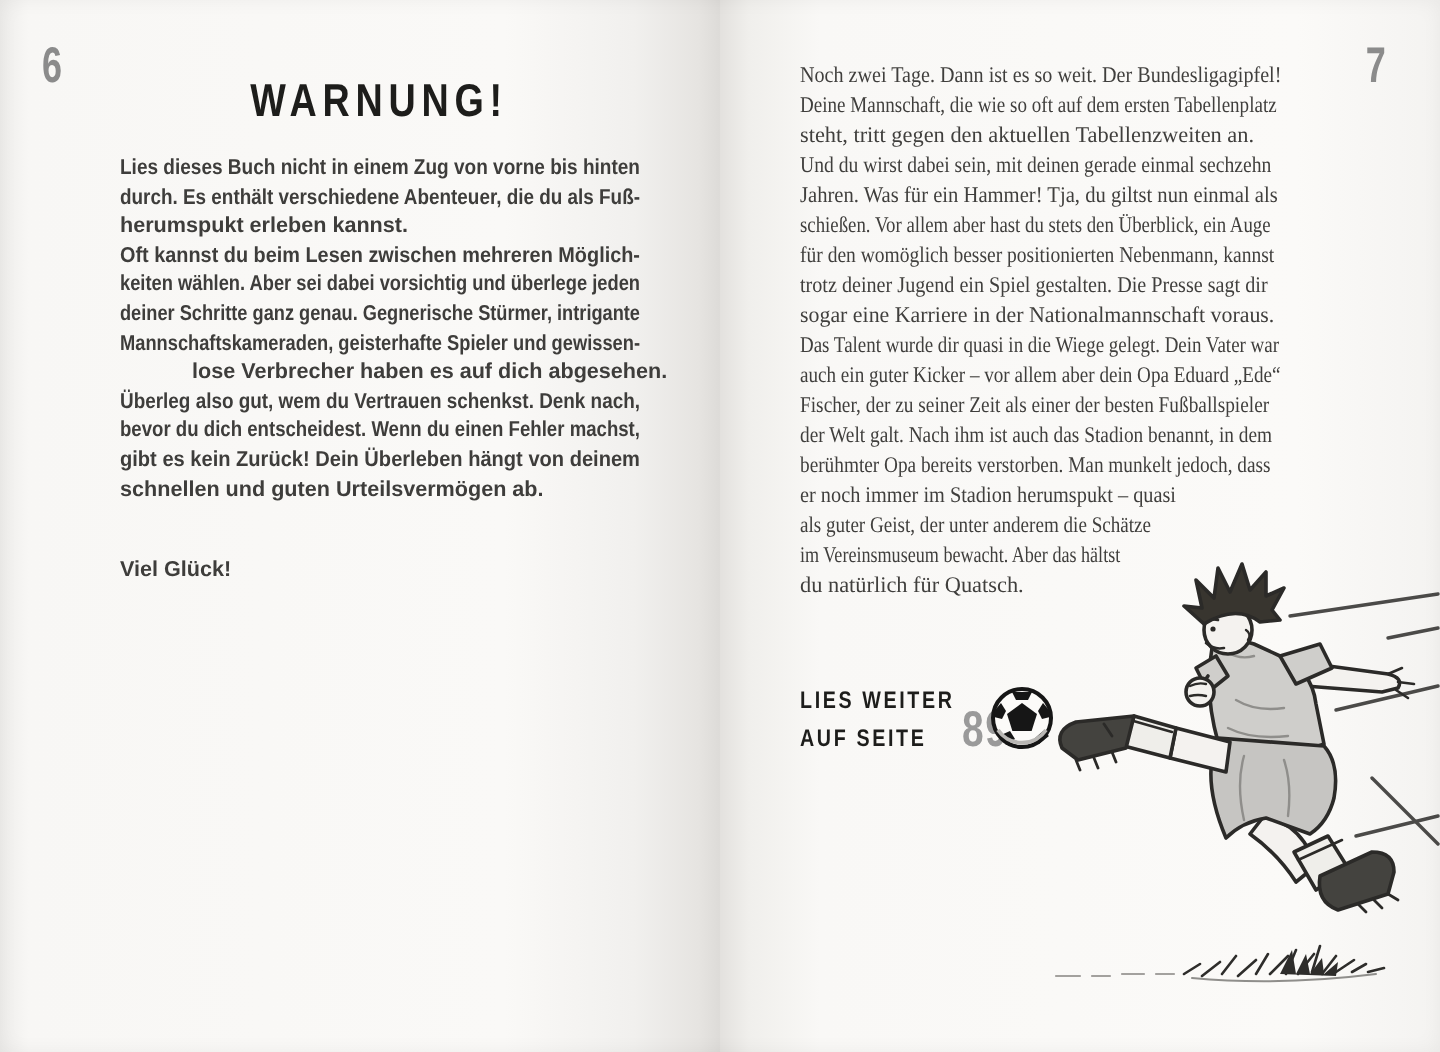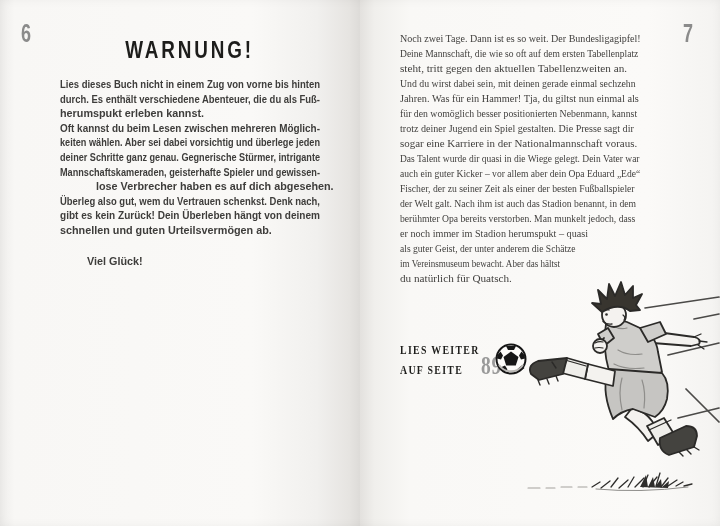--- a/index.html
+++ b/index.html
@@ -26,24 +26,24 @@
     font-size:23px;font-weight:bold;color:#1d1d1b;line-height:24px;white-space:nowrap;
   }
   .heading>span{display:inline-block;transform:scaleX(.82);transform-origin:50% 50%;letter-spacing:3.5px;}
   .body-left{position:absolute;left:60px;top:77px;width:260px;}
   .body-left .tline{height:14.6px;line-height:14.6px;font-size:10.8px;font-weight:bold;color:#3e3d3b;}
   .body-right{position:absolute;left:40px;top:31px;width:262px;font-family:Liberation Serif, serif;}
   .body-right .tline{height:15px;line-height:15px;font-size:11.2px;font-weight:normal;color:#403f3d;}
   .tline{white-space:nowrap;}
   .tline>span{display:inline-block;transform-origin:0 50%;white-space:nowrap;}
   .closing{
-    position:absolute;left:60px;top:254px;font-size:10.8px;font-weight:bold;color:#3e3d3b;line-height:15px;white-space:nowrap;margin-left:27px;
+    position:absolute;left:60px;top:278px;font-size:10.8px;font-weight:bold;color:#3e3d3b;line-height:15px;white-space:nowrap;
   }
   .read-on{position:absolute;left:40px;top:343px;color:#1d1d1b;}
-  .ro-line{font-size:12px;font-weight:bold;line-height:15px;white-space:nowrap;font-family:Liberation Serif, serif;}
+  .ro-line{font-size:12px;font-weight:bold;line-height:15px;white-space:nowrap;}
   .ro-line>span.lbl{display:inline-block;transform:scaleX(.82);transform-origin:0 50%;letter-spacing:1.6px;margin-right:-12px;}
   .ro-page{
     display:inline-block;font-size:25px;font-weight:bold;color:#9a9a9a;
     transform:scaleX(.78);transform-origin:0 78%;letter-spacing:1px;vertical-align:baseline;margin-left:16px;
   }
   .illu{position:absolute;left:112px;top:258px;width:248px;height:246px;pointer-events:none;}
   .edge-shade{position:absolute;inset:0;pointer-events:none;box-shadow:inset 0 0 10px rgba(0,0,0,.05);}
 </style>
 </head>
 <body>
@@ -57,36 +57,38 @@
     <div class="body-left">
       <div class="tline fit"><span style="transform: scaleX(0.880843);">Lies dieses Buch nicht in einem Zug von vorne bis hinten</span></div>
       <div class="tline fit"><span style="transform: scaleX(0.874869);">durch. Es enthält verschiedene Abenteuer, die du als Fuß-</span></div>
       <div class="tline fit noexp"><span style="transform: scaleX(1);">herumspukt erleben kannst.</span></div>
       <div class="tline fit"><span style="transform: scaleX(0.9201);">Oft kannst du beim Lesen zwischen mehreren Möglich-</span></div>
       <div class="tline fit"><span style="transform: scaleX(0.847466);">keiten wählen. Aber sei dabei vorsichtig und überlege jeden</span></div>
       <div class="tline fit"><span style="transform: scaleX(0.843087);">deiner Schritte ganz genau. Gegnerische Stürmer, intrigante</span></div>
       <div class="tline fit"><span style="transform: scaleX(0.846303);">Mannschaftskameraden, geisterhafte Spieler und gewissen-</span></div>
       <div class="tline fit noexp"><span style="transform: scaleX(1); padding-left: 36px;">lose Verbrecher haben es auf dich abgesehen.</span></div>
       <div class="tline fit"><span style="transform: scaleX(0.875421);">Überleg also gut, wem du Vertrauen schenkst. Denk nach,</span></div>
+      <div class="tline fit"><span style="transform: scaleX(0.862131);">bevor du dich entscheidest. Wenn du einen Fehler machst,</span></div>
       <div class="tline fit"><span style="transform: scaleX(0.929973);">gibt es kein Zurück! Dein Überleben hängt von deinem</span></div>
       <div class="tline fit noexp"><span style="transform: scaleX(1);">schnellen und guten Urteilsvermögen ab.</span></div>
     </div>
 
     <div class="closing">Viel Glück!</div>
   </section>
 
   <section class="page right">
     <div class="pagenum n-right">7</div>
 
     <div class="body-right">
       <div class="tline fit"><span style="transform: scaleX(0.898944);">Noch zwei Tage. Dann ist es so weit. Der Bundesligagipfel!</span></div>
       <div class="tline fit"><span style="transform: scaleX(0.851643);">Deine Mannschaft, die wie so oft auf dem ersten Tabellenplatz</span></div>
       <div class="tline fit noexp"><span style="transform: scaleX(1);">steht, tritt gegen den aktuellen Tabellenzweiten an.</span></div>
       <div class="tline fit"><span style="transform: scaleX(0.875842);">Und du wirst dabei sein, mit deinen gerade einmal sechzehn</span></div>
       <div class="tline fit"><span style="transform: scaleX(0.922028);">Jahren. Was für ein Hammer! Tja, du giltst nun einmal als</span></div>
+      <div class="tline fit"><span style="transform: scaleX(0.840923);">schießen. Vor allem aber hast du stets den Überblick, ein Auge</span></div>
       <div class="tline fit"><span style="transform: scaleX(0.872243);">für den womöglich besser positionierten Nebenmann, kannst</span></div>
       <div class="tline fit"><span style="transform: scaleX(0.900199);">trotz deiner Jugend ein Spiel gestalten. Die Presse sagt dir</span></div>
       <div class="tline fit noexp"><span style="transform: scaleX(0.977498);">sogar eine Karriere in der Nationalmannschaft voraus.</span></div>
       <div class="tline fit"><span style="transform: scaleX(0.847168);">Das Talent wurde dir quasi in die Wiege gelegt. Dein Vater war</span></div>
       <div class="tline fit"><span style="transform: scaleX(0.854551);">auch ein guter Kicker – vor allem aber dein Opa Eduard „Ede“</span></div>
       <div class="tline fit"><span style="transform: scaleX(0.863395);">Fischer, der zu seiner Zeit als einer der besten Fußballspieler</span></div>
       <div class="tline fit"><span style="transform: scaleX(0.863885);">der Welt galt. Nach ihm ist auch das Stadion benannt, in dem</span></div>
       <div class="tline fit"><span style="transform: scaleX(0.861576);">berühmter Opa bereits verstorben. Man munkelt jedoch, dass</span></div>
 
       <div class="tline fit" style="width:207px"><span style="transform: scaleX(0.907087);">er noch immer im Stadion herumspukt – quasi</span></div>

